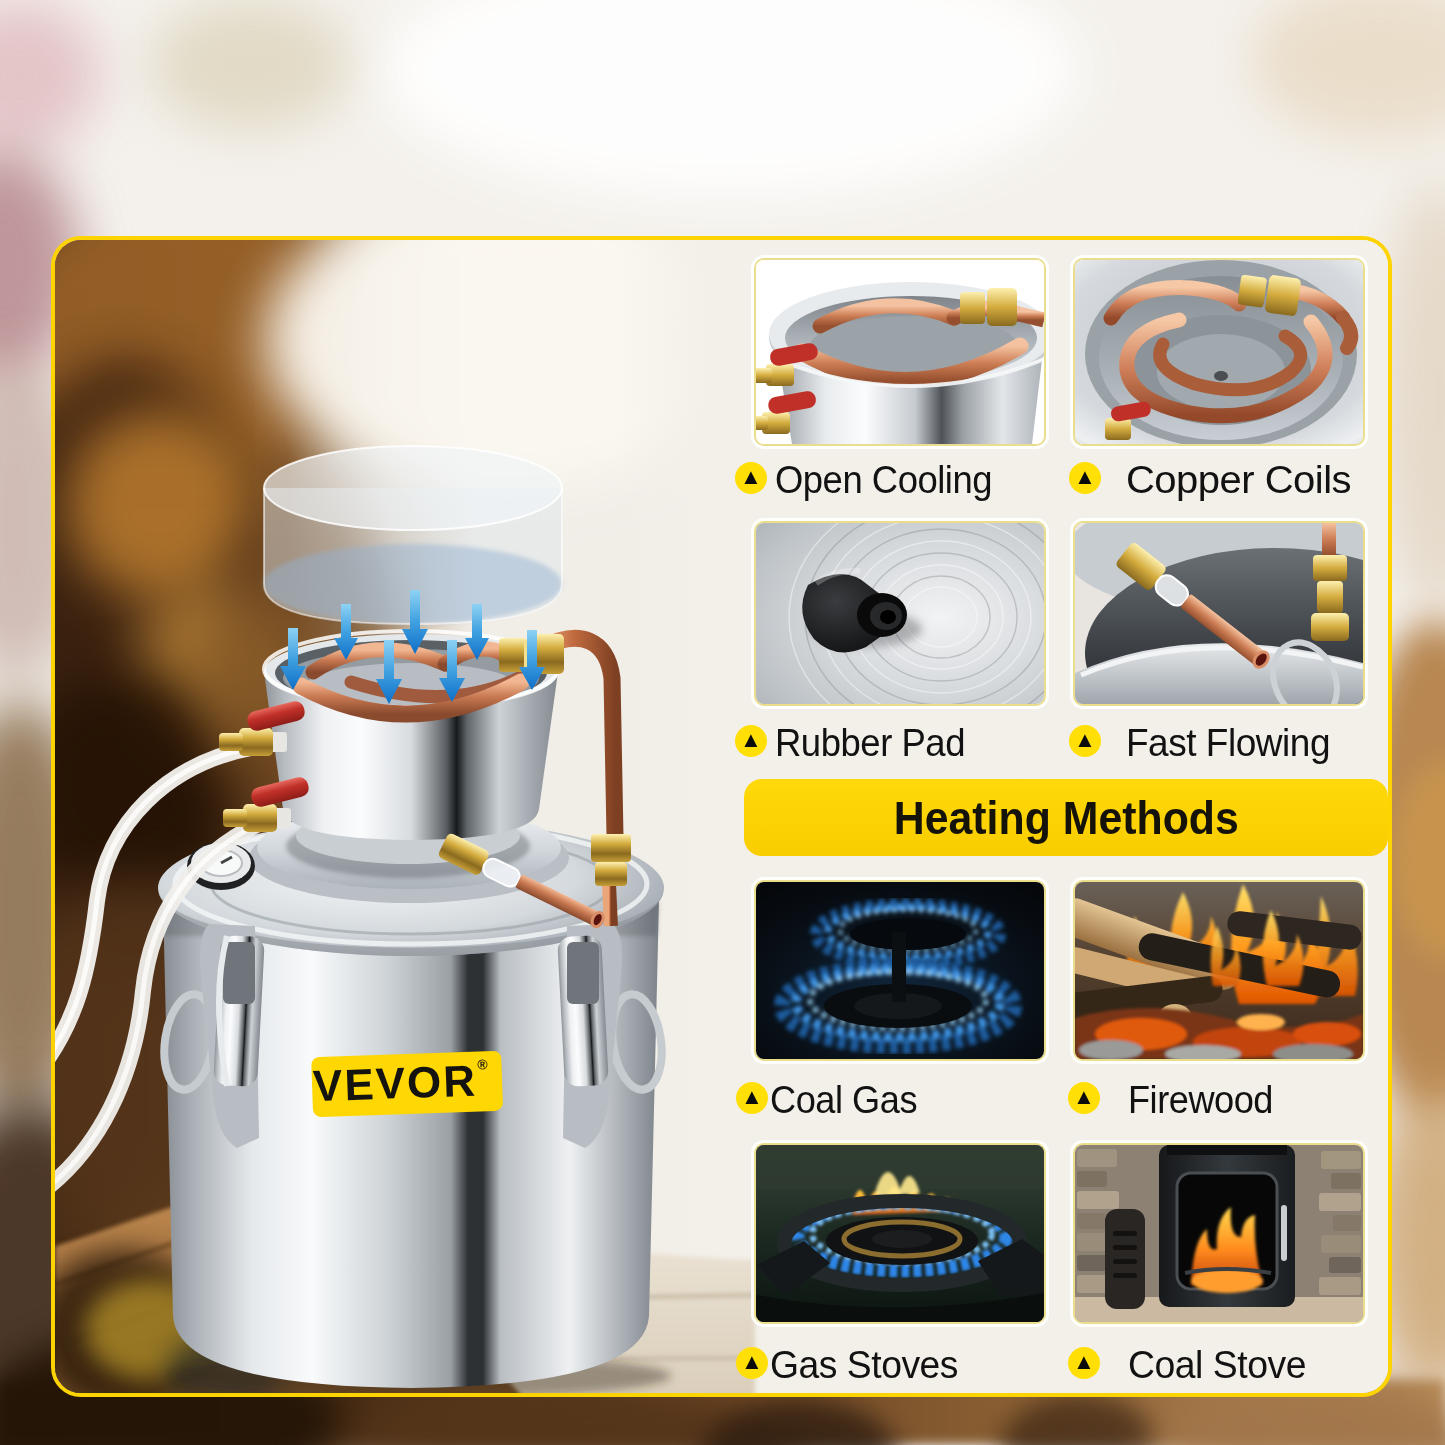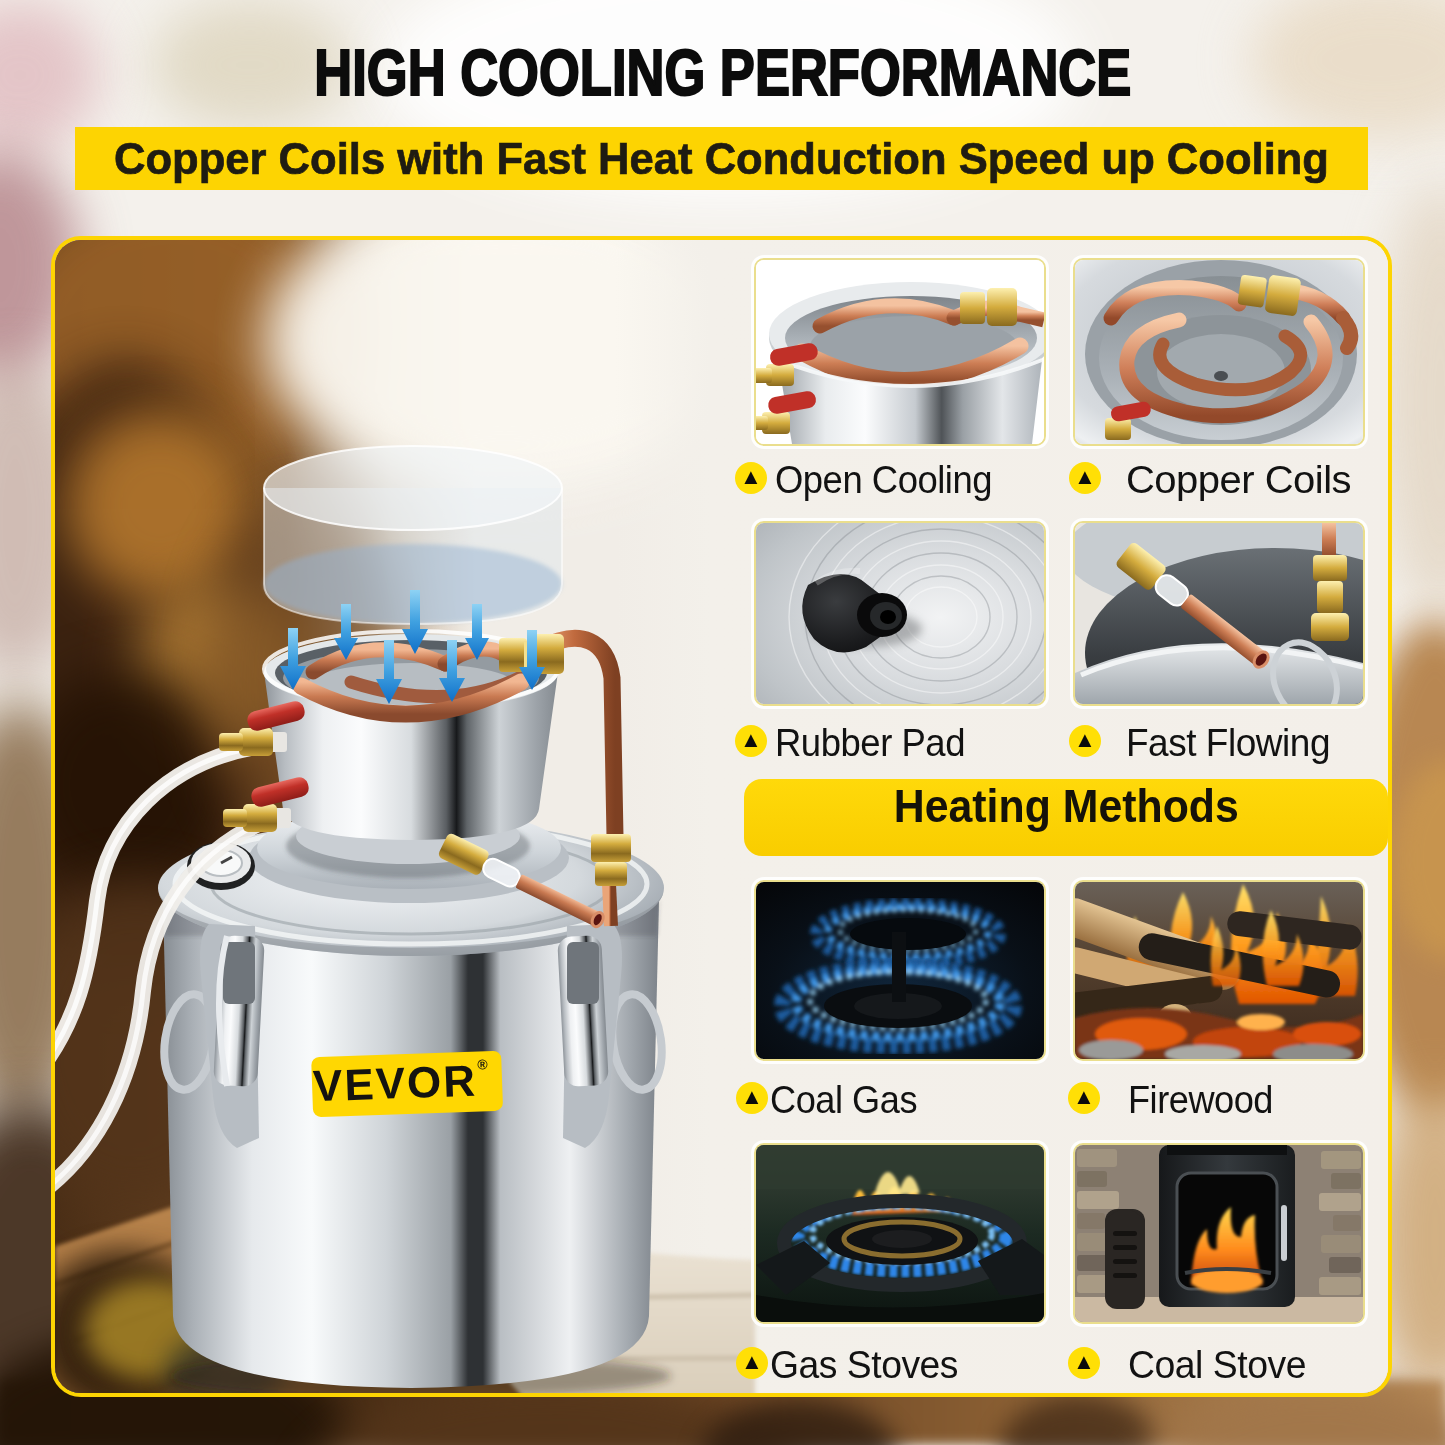--- a/index.html
+++ b/index.html
@@ -35,21 +35,21 @@
     box-shadow:0 0 0 3px rgba(255,255,255,.9);overflow:hidden;background:#fff;}
   .tile svg{display:block;width:100%;height:100%;}
   .feat-label{position:absolute;display:flex;align-items:center;height:46px;}
   .feat-icon{width:32px;height:32px;border-radius:50%;background:var(--yellow2);
     display:flex;align-items:center;justify-content:center;font-size:22px;color:#0b0b0b;
     flex:none;line-height:1;padding-bottom:3px;}
   .feat-text{font-size:39px;color:#121212;letter-spacing:-0.5px;transform-origin:left center;
     white-space:nowrap;line-height:1;padding-top:2px;}
   .heating-banner{left:744px;top:779px;width:644px;height:77px;border-radius:18px;
     background:linear-gradient(180deg,#ffd90a 0%,#f9cd00 100%);
-    display:flex;align-items:flex-start;justify-content:center;}
+    display:flex;align-items:center;justify-content:center;}
   .heating-title{display:inline-block;font-size:46px;font-weight:700;color:#151209;
     transform-origin:center;white-space:nowrap;}
 </style>
 </head>
 <body>
 
 <div class="canvas">
 
   <div class="abs" style="left:0;top:0;width:1445px;height:1445px;">
     <div class="blob" style="left:380px;top:-60px;width:700px;height:260px;background:#ffffff;opacity:.9;"></div>
@@ -65,27 +65,21 @@
     <div class="blob" style="left:1390px;top:760px;width:120px;height:200px;background:#c9964e;opacity:.9;filter:blur(14px);"></div>
     <div class="blob" style="left:1370px;top:1080px;width:130px;height:320px;background:#caa06a;opacity:.8;"></div>
     <div class="abs" style="left:0;top:1380px;width:1445px;height:65px;background:linear-gradient(90deg,#33200f 0%,#4a2e15 25%,#6b4423 48%,#8a5f33 70%,#a87c4c 88%,#b78a57 100%);filter:blur(6px);"></div>
     <div class="blob" style="left:-60px;top:1330px;width:420px;height:280px;background:#241507;opacity:.95;filter:blur(18px);"></div>
     <div class="blob" style="left:300px;top:1380px;width:520px;height:230px;background:#54351a;opacity:.9;filter:blur(18px);"></div>
     <div class="blob" style="left:700px;top:1400px;width:200px;height:120px;background:#2e1d10;opacity:.8;filter:blur(12px);"></div>
     <div class="blob" style="left:1000px;top:1395px;width:160px;height:110px;background:#3a2413;opacity:.7;filter:blur(12px);"></div>
     <div class="blob" style="left:1130px;top:1380px;width:380px;height:240px;background:#a1764a;opacity:.85;filter:blur(18px);"></div>
   </div>
 
-  <div class="abs title-wrap">
-    <span class="title" style="transform: scaleX(0.8206);">HIGH COOLING PERFORMANCE</span>
-  </div>
-
-  <div class="abs subtitle-banner">
-    <span class="subtitle" style="transform: scaleX(0.9681);">Copper Coils with Fast Heat Conduction Speed up Cooling</span>
-  </div>
+
 
   <div class="abs panel">
     <div class="panel-inner">
 
       <div class="abs" style="left:0;top:0;width:420px;height:1161px;background:linear-gradient(90deg,#4a2e16 0%,#5f3d1e 30%,#7a522a 55%,rgba(150,110,60,.35) 80%,rgba(160,120,70,0) 100%);"></div>
       <div class="blob" style="left:-60px;top:-60px;width:360px;height:300px;background:#9a6228;opacity:.9;"></div>
       <div class="blob" style="left:-80px;top:120px;width:300px;height:620px;background:#3a2110;opacity:.9;"></div>
       <div class="blob" style="left:10px;top:170px;width:190px;height:190px;background:#b5782e;opacity:.9;"></div>
       <div class="blob" style="left:80px;top:340px;width:170px;height:180px;background:#c98f3c;opacity:.75;"></div>
       <div class="blob" style="left:-40px;top:430px;width:220px;height:230px;background:#241204;opacity:.9;"></div>

